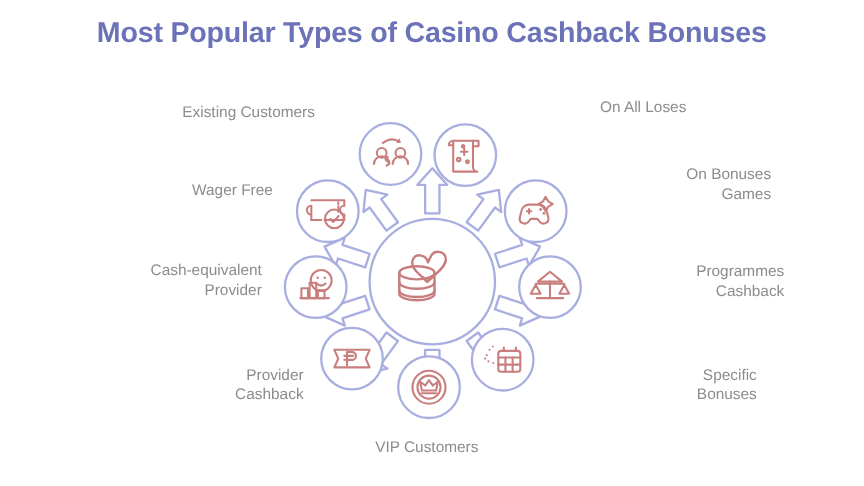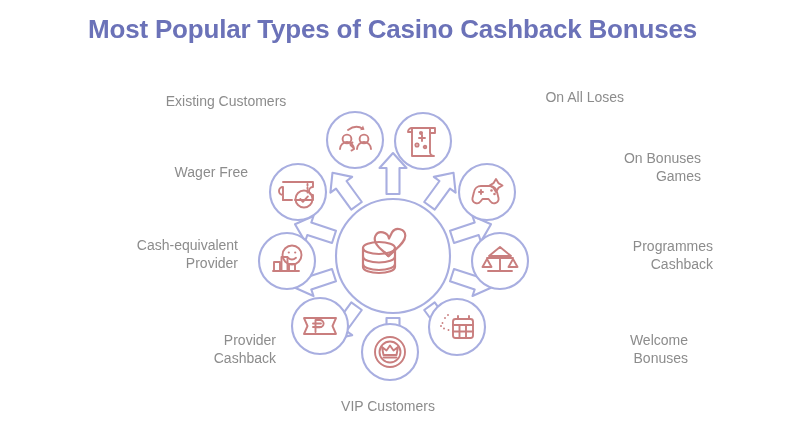--- a/index.html
+++ b/index.html
@@ -197,21 +197,21 @@
     </svg>
   </div>
 
   <div id="label-layer">
       <div class="label ct" style="left: 128px; top: 92px; width: 196px;">Existing  Customers</div>
       <div class="label rt" style="left: 444px; top: 88px; width: 180px;">On All Loses</div>
       <div class="label rt" style="left: 521px; top: 149px; width: 180px;">On Bonuses
 Games</div>
       <div class="label rt" style="left: 533px; top: 237px; width: 180px;">Programmes
 Cashback</div>
-      <div class="label rt" style="left: 508px; top: 331px; width: 180px;">Welcome
+      <div class="label rt" style="left: 508px; top: 331px; width: 180px;">Specific
 Bonuses</div>
       <div class="label ct" style="left: 298px; top: 397px; width: 180px;">VIP Customers</div>
       <div class="label lt" style="left: 86px; top: 331px; width: 190px;">Provider
 Cashback</div>
       <div class="label lt" style="left: 60px; top: 236px; width: 178px;">Cash-equivalent
 Provider</div>
       <div class="label lt" style="left: 68px; top: 163px; width: 180px;">Wager Free</div>
     </div>
 
 </div>

